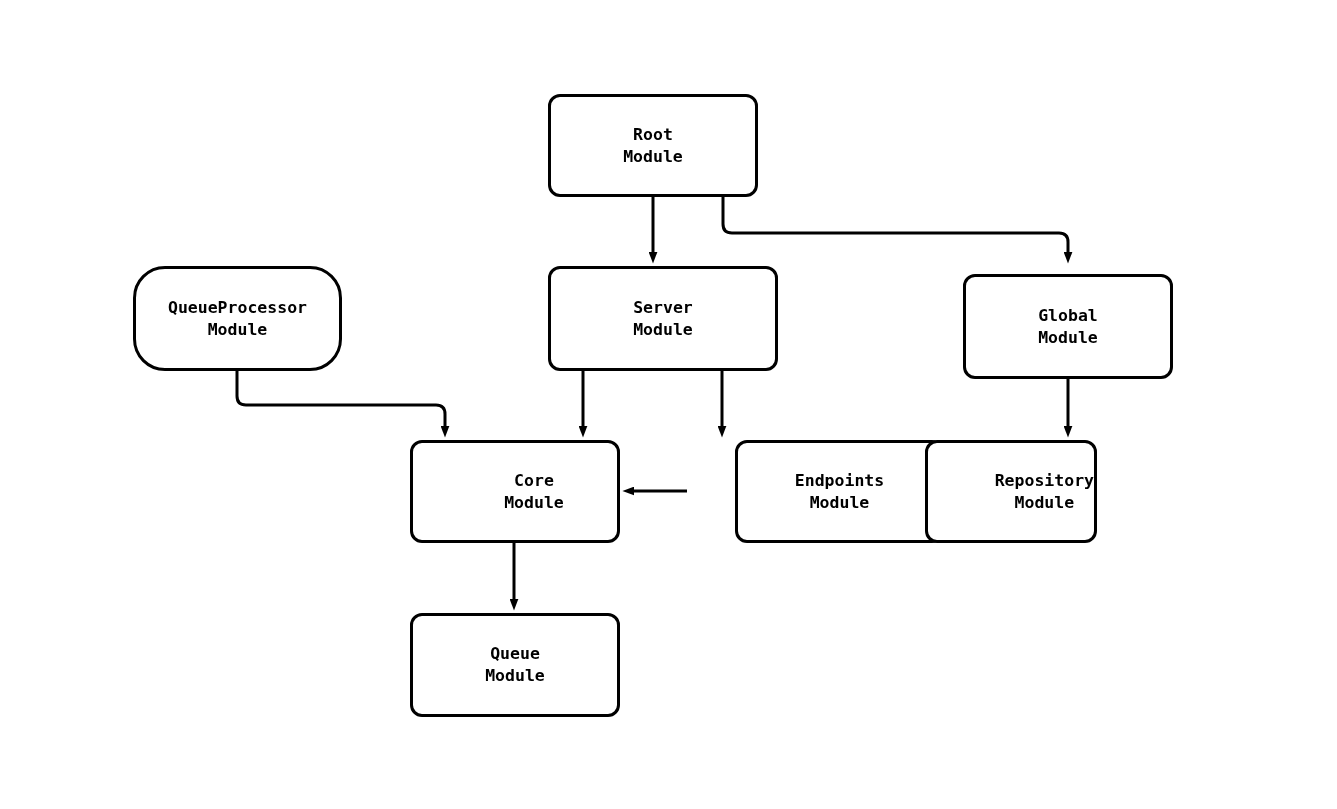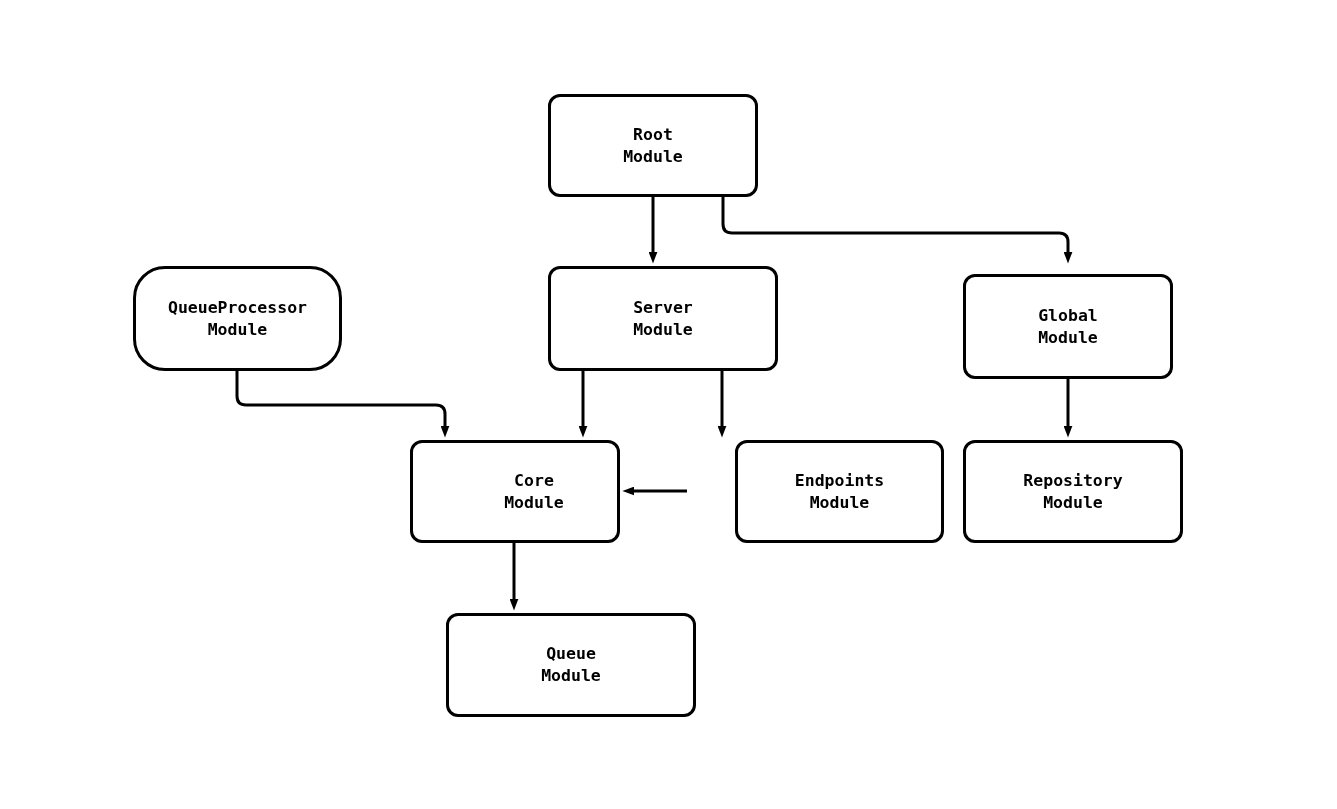--- a/index.html
+++ b/index.html
@@ -117,23 +117,23 @@
   <div class="node" style="left:410px; top:440px; width:210px; height:103px;padding-left:38px;">
     <div class="node-label">Core
 Module</div>
   </div>
 
   <div class="node" style="left:703px; top:440px; width:209px; height:103px;margin-left:32px;">
     <div class="node-label">Endpoints
 Module</div>
   </div>
 
-  <div class="node" style="left:963px; top:440px; width:220px; height:103px;">
+  <div class="node" style="left:925px; top:440px; width:172px; height:103px;justify-content:flex-end;">
     <div class="node-label">Repository
 Module</div>
   </div>
 
-  <div class="node" style="left:410px; top:613px; width:250px; height:104px;margin-left:36px;">
+  <div class="node" style="left:410px; top:613px; width:210px; height:104px;">
     <div class="node-label">Queue
 Module</div>
   </div>
 
 </div>
 
 </body></html>

